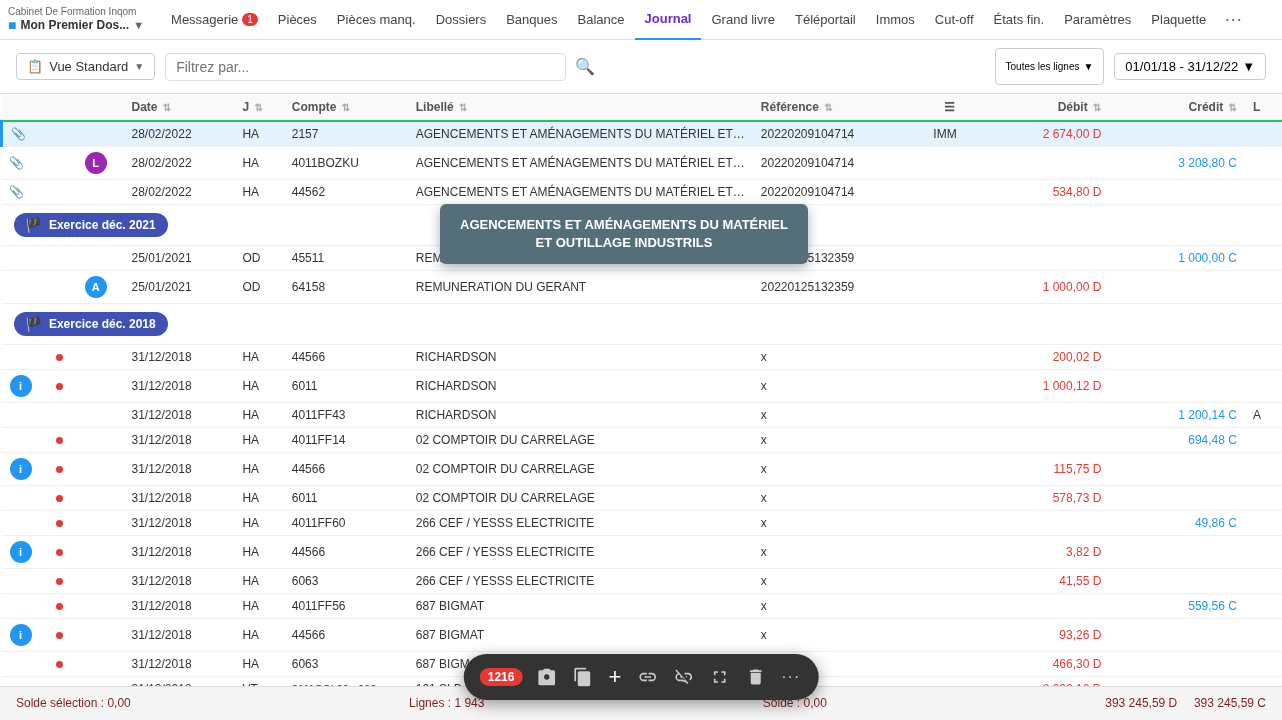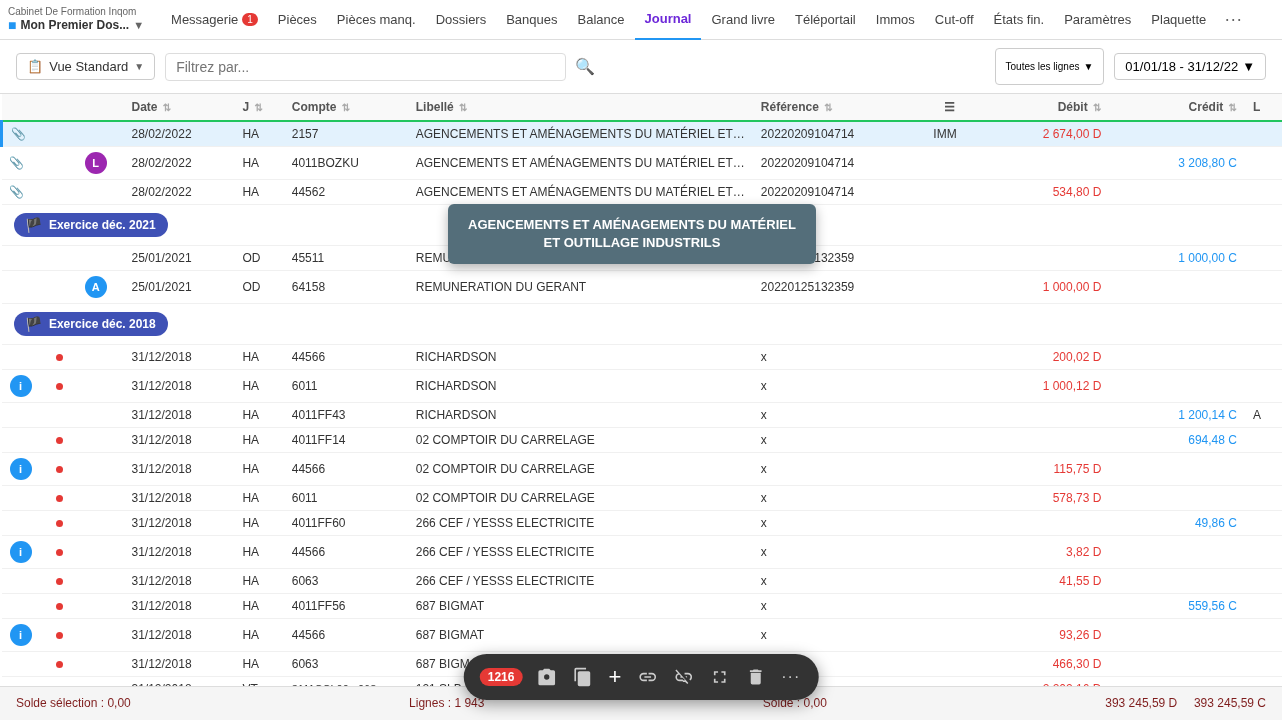--- a/index.html
+++ b/index.html
@@ -39,21 +39,21 @@
     .icon-info { width: 22px; height: 22px; border-radius: 50%; background: #2196F3; color: #fff; display: flex; align-items: center; justify-content: center; font-size: 11px; font-weight: bold; }
     .debit { color: #e53935; }
     .credit { color: #2196F3; }
     .amount-col { text-align: right; }
     .exercise-header { background: #fff; }
     .exercise-badge { display: inline-flex; align-items: center; gap: 6px; background: #3f51b5; color: #fff; border-radius: 12px; padding: 4px 12px; font-size: 12px; font-weight: bold; }
     .exercise-badge .flag { font-size: 14px; }
     .td-wide { max-width: 260px; overflow: hidden; text-overflow: ellipsis; }
 
     
-    .tooltip-overlay { position: absolute; top: 110px; left: 440px; z-index: 100; margin-left: 8px; }
+    .tooltip-overlay { position: absolute; top: 110px; left: 440px; z-index: 100; }
     .tooltip-box { background: #546e7a; color: #fff; border-radius: 6px; padding: 12px 20px; font-size: 13px; font-weight: bold; text-align: center; line-height: 1.4; box-shadow: 0 4px 12px rgba(0,0,0,0.3); white-space: nowrap; }
 
     
     .status-bar { display: flex; align-items: center; justify-content: space-between; background: #f5f5f5; border-top: 1px solid #ddd; padding: 6px 16px; font-size: 12px; color: #7f1d1d; height: 32px; }
 
     
     .floating-toolbar { position: fixed; bottom: 20px; left: 50%; transform: translateX(-50%); background: #333; border-radius: 24px; padding: 8px 16px; display: flex; align-items: center; gap: 12px; box-shadow: 0 4px 16px rgba(0,0,0,0.4); z-index: 200; }
     .ft-badge { background: #e53935; color: #fff; border-radius: 12px; padding: 2px 8px; font-size: 12px; font-weight: bold; }
     .ft-btn { color: #ccc; font-size: 18px; cursor: pointer; background: none; border: none; display: flex; align-items: center; justify-content: center; padding: 2px; }
 

